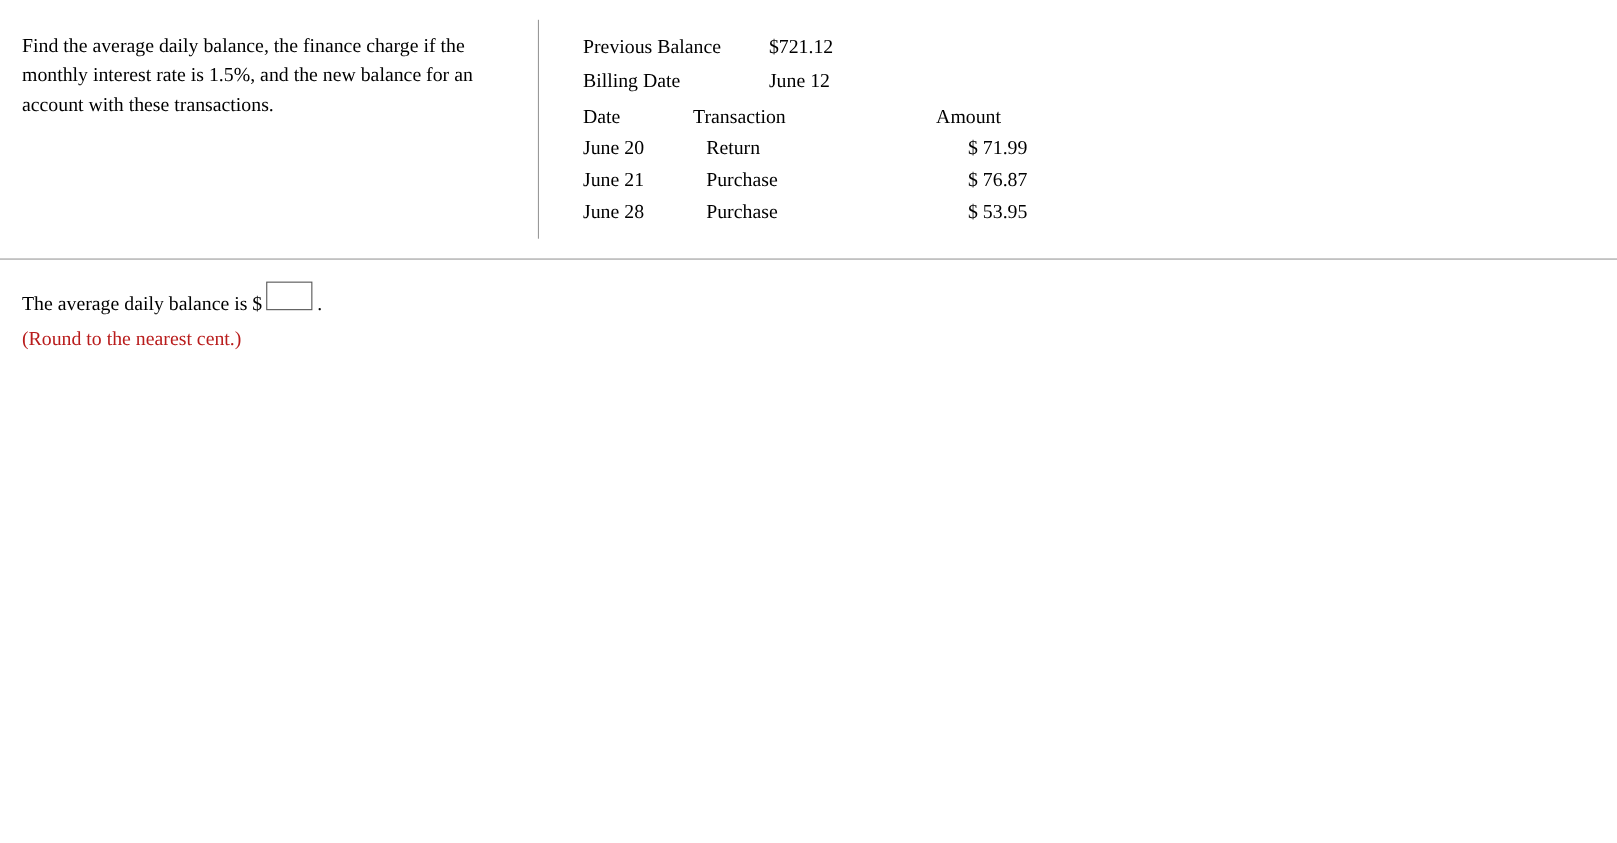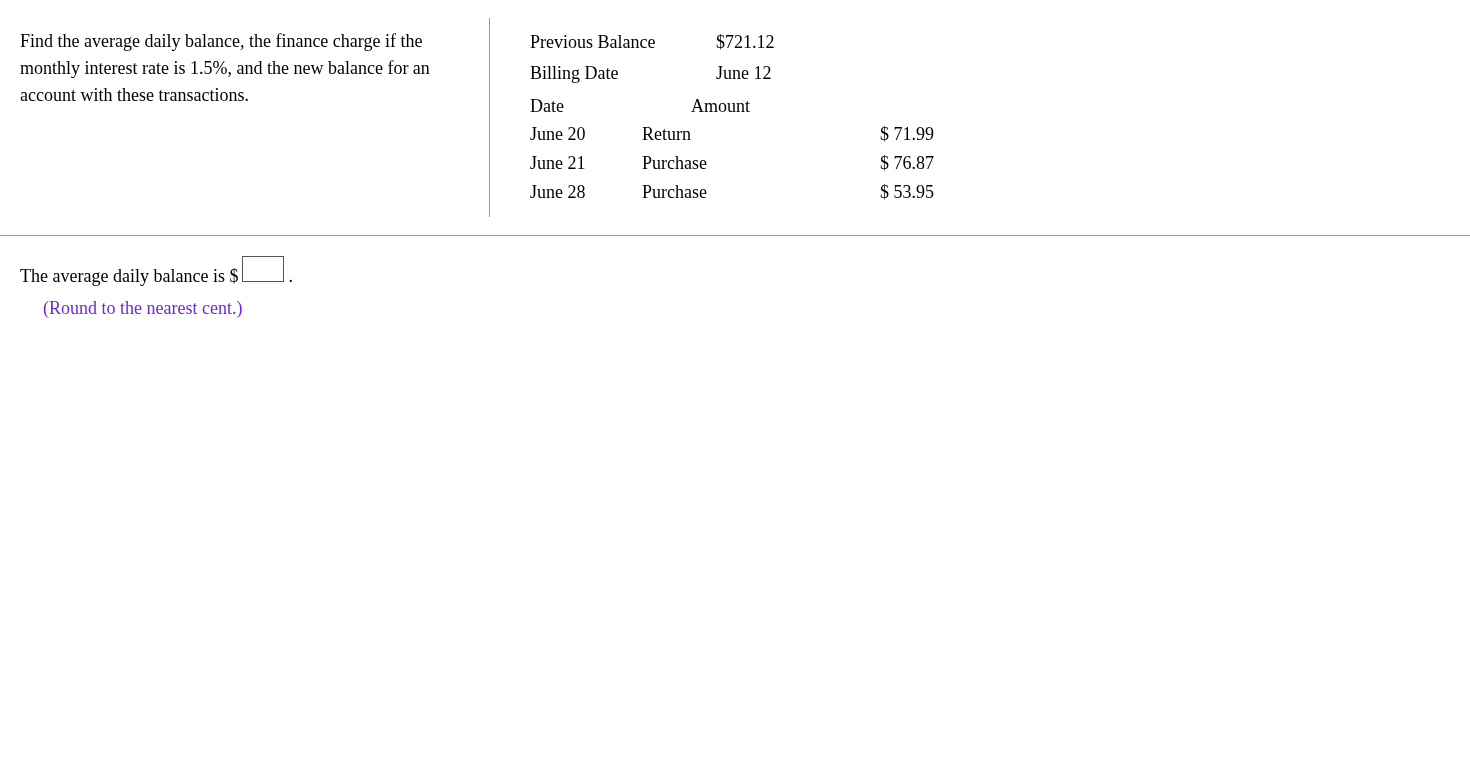--- a/index.html
+++ b/index.html
@@ -33,21 +33,21 @@
 
     .right-panel {
       flex: 1;
       padding: 10px 30px 10px 40px;
       font-size: 18px;
       line-height: 1.6;
     }
 
     .info-row {
       display: flex;
-      gap: 36px;
+      gap: 19px;
       margin-bottom: 2px;
     }
 
     .info-label {
       min-width: 150px;
     }
 
     .info-value {
       min-width: 100px;
     }
@@ -94,23 +94,22 @@
     .answer-input {
       display: inline-block;
       width: 42px;
       height: 26px;
       border: 1px solid #555;
       vertical-align: middle;
       margin: 0 2px;
     }
 
     .round-note {
-      color: #6d28d9;
+      color: #b91c1c;
       font-size: 18px;
-      margin-left: 23px;
     }
   </style>
 </head>
 <body>
 
 <div class="top-section">
   <div class="left-panel">
     <span>Find the average daily balance, the finance charge if the monthly interest rate is 1.5%, and the new balance for an account with these transactions.</span>
   </div>
   <div class="right-panel">
@@ -118,20 +117,21 @@
       <span class="info-label">Previous Balance</span>
       <span class="info-value">$721.12</span>
     </div>
     <div class="info-row">
       <span class="info-label">Billing Date</span>
       <span class="info-value">June 12</span>
     </div>
     <div class="table-section">
       <div class="table-header-row">
         <span class="col-date">Date</span>
+        <span class="col-transaction">Transaction</span>
         <span class="col-amount">Amount</span>
       </div>
       <div id="table-rows-container">
           <div class="data-row">
             <span class="col-date">June 20</span>
             <span class="col-transaction">Return</span>
             <span class="col-amount">$ 71.99</span>
           </div>
           <div class="data-row">
             <span class="col-date">June 21</span>

